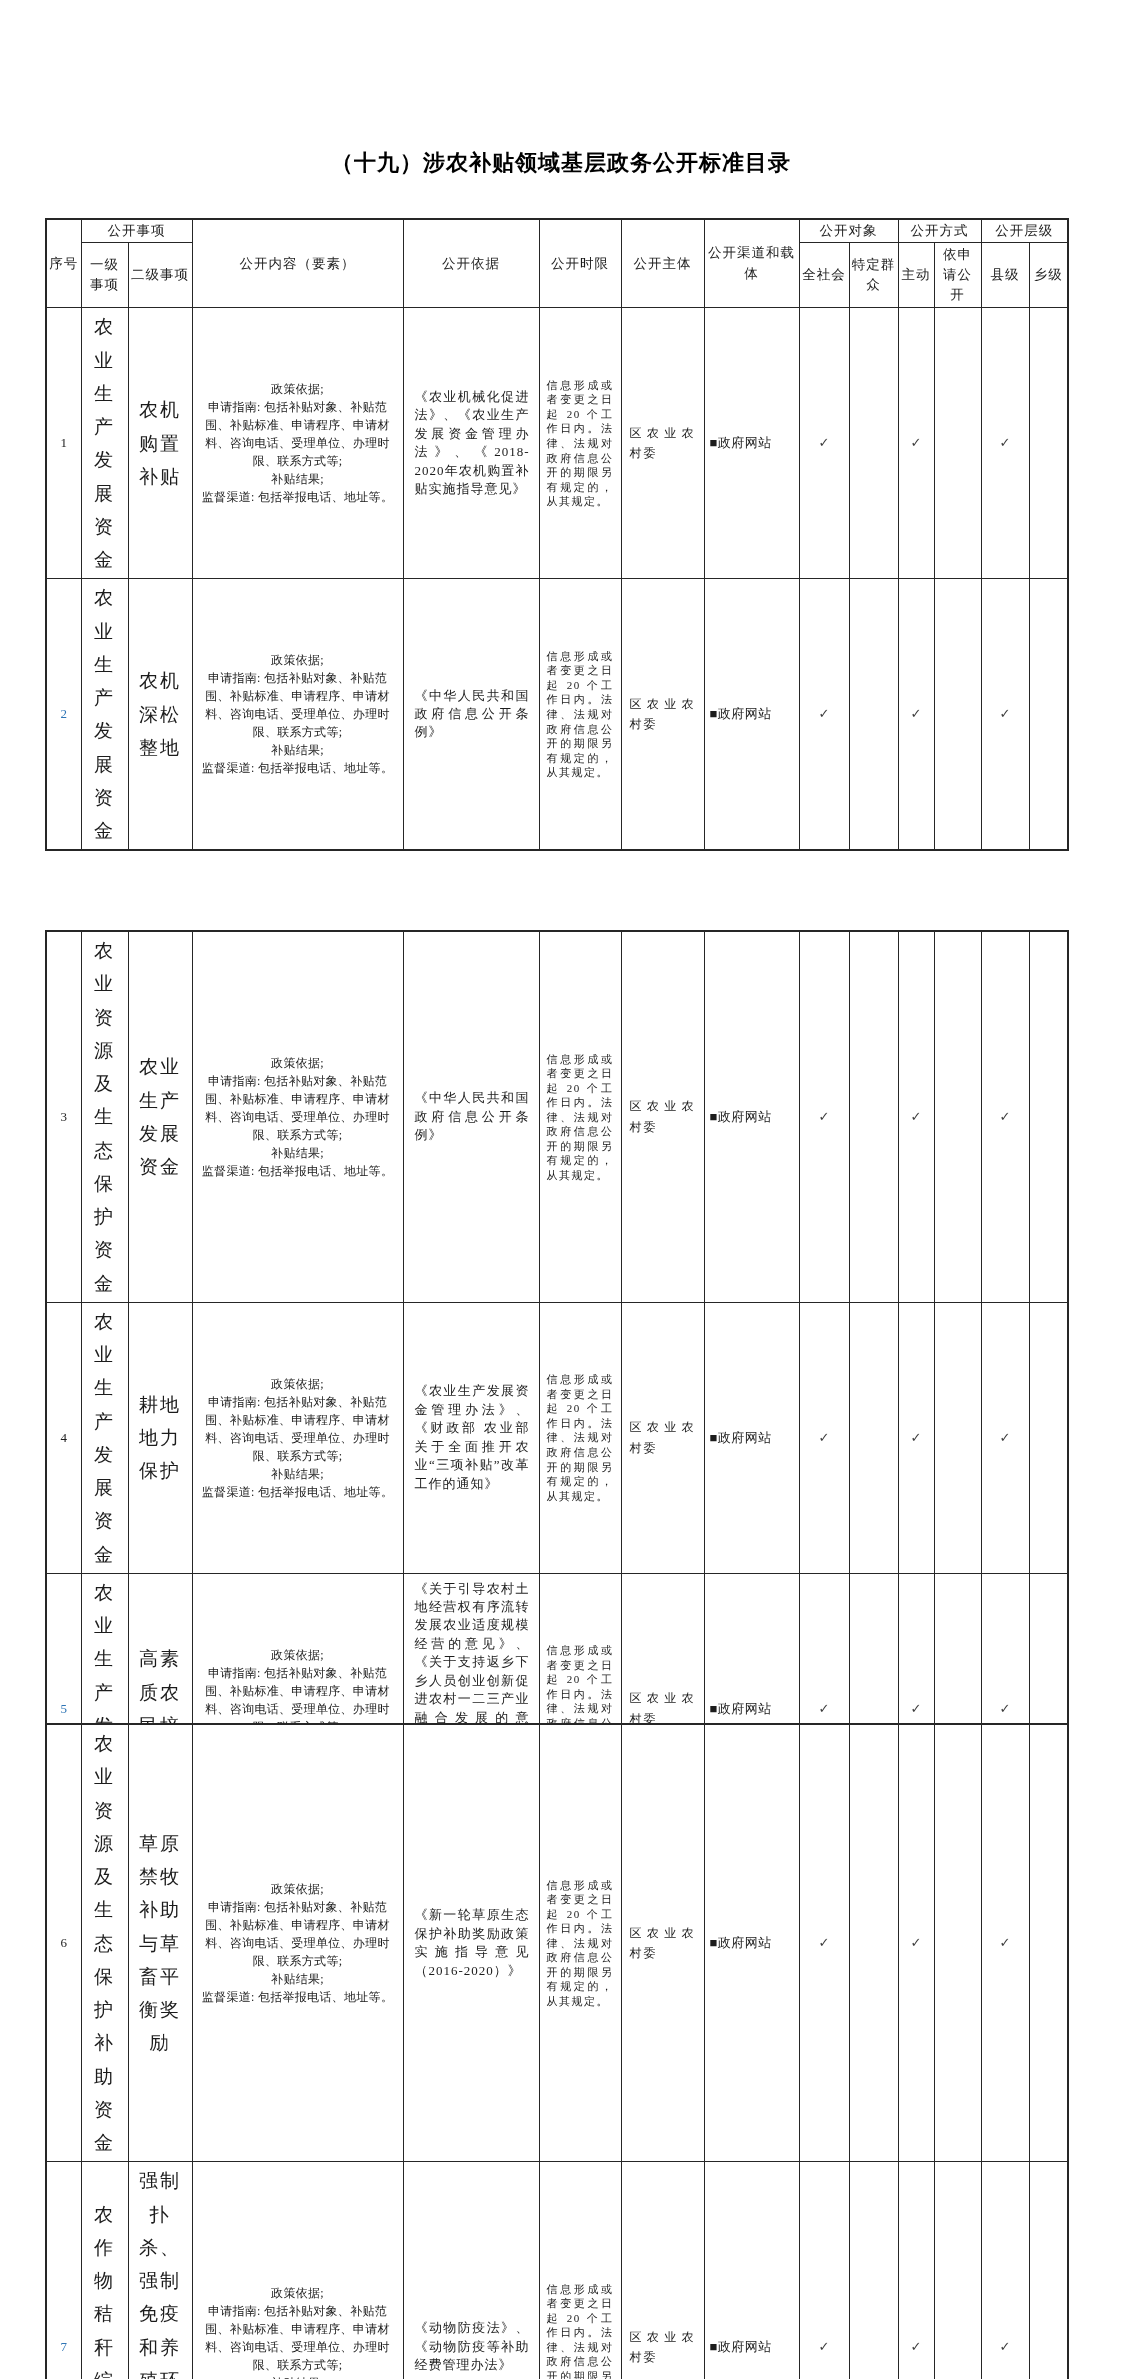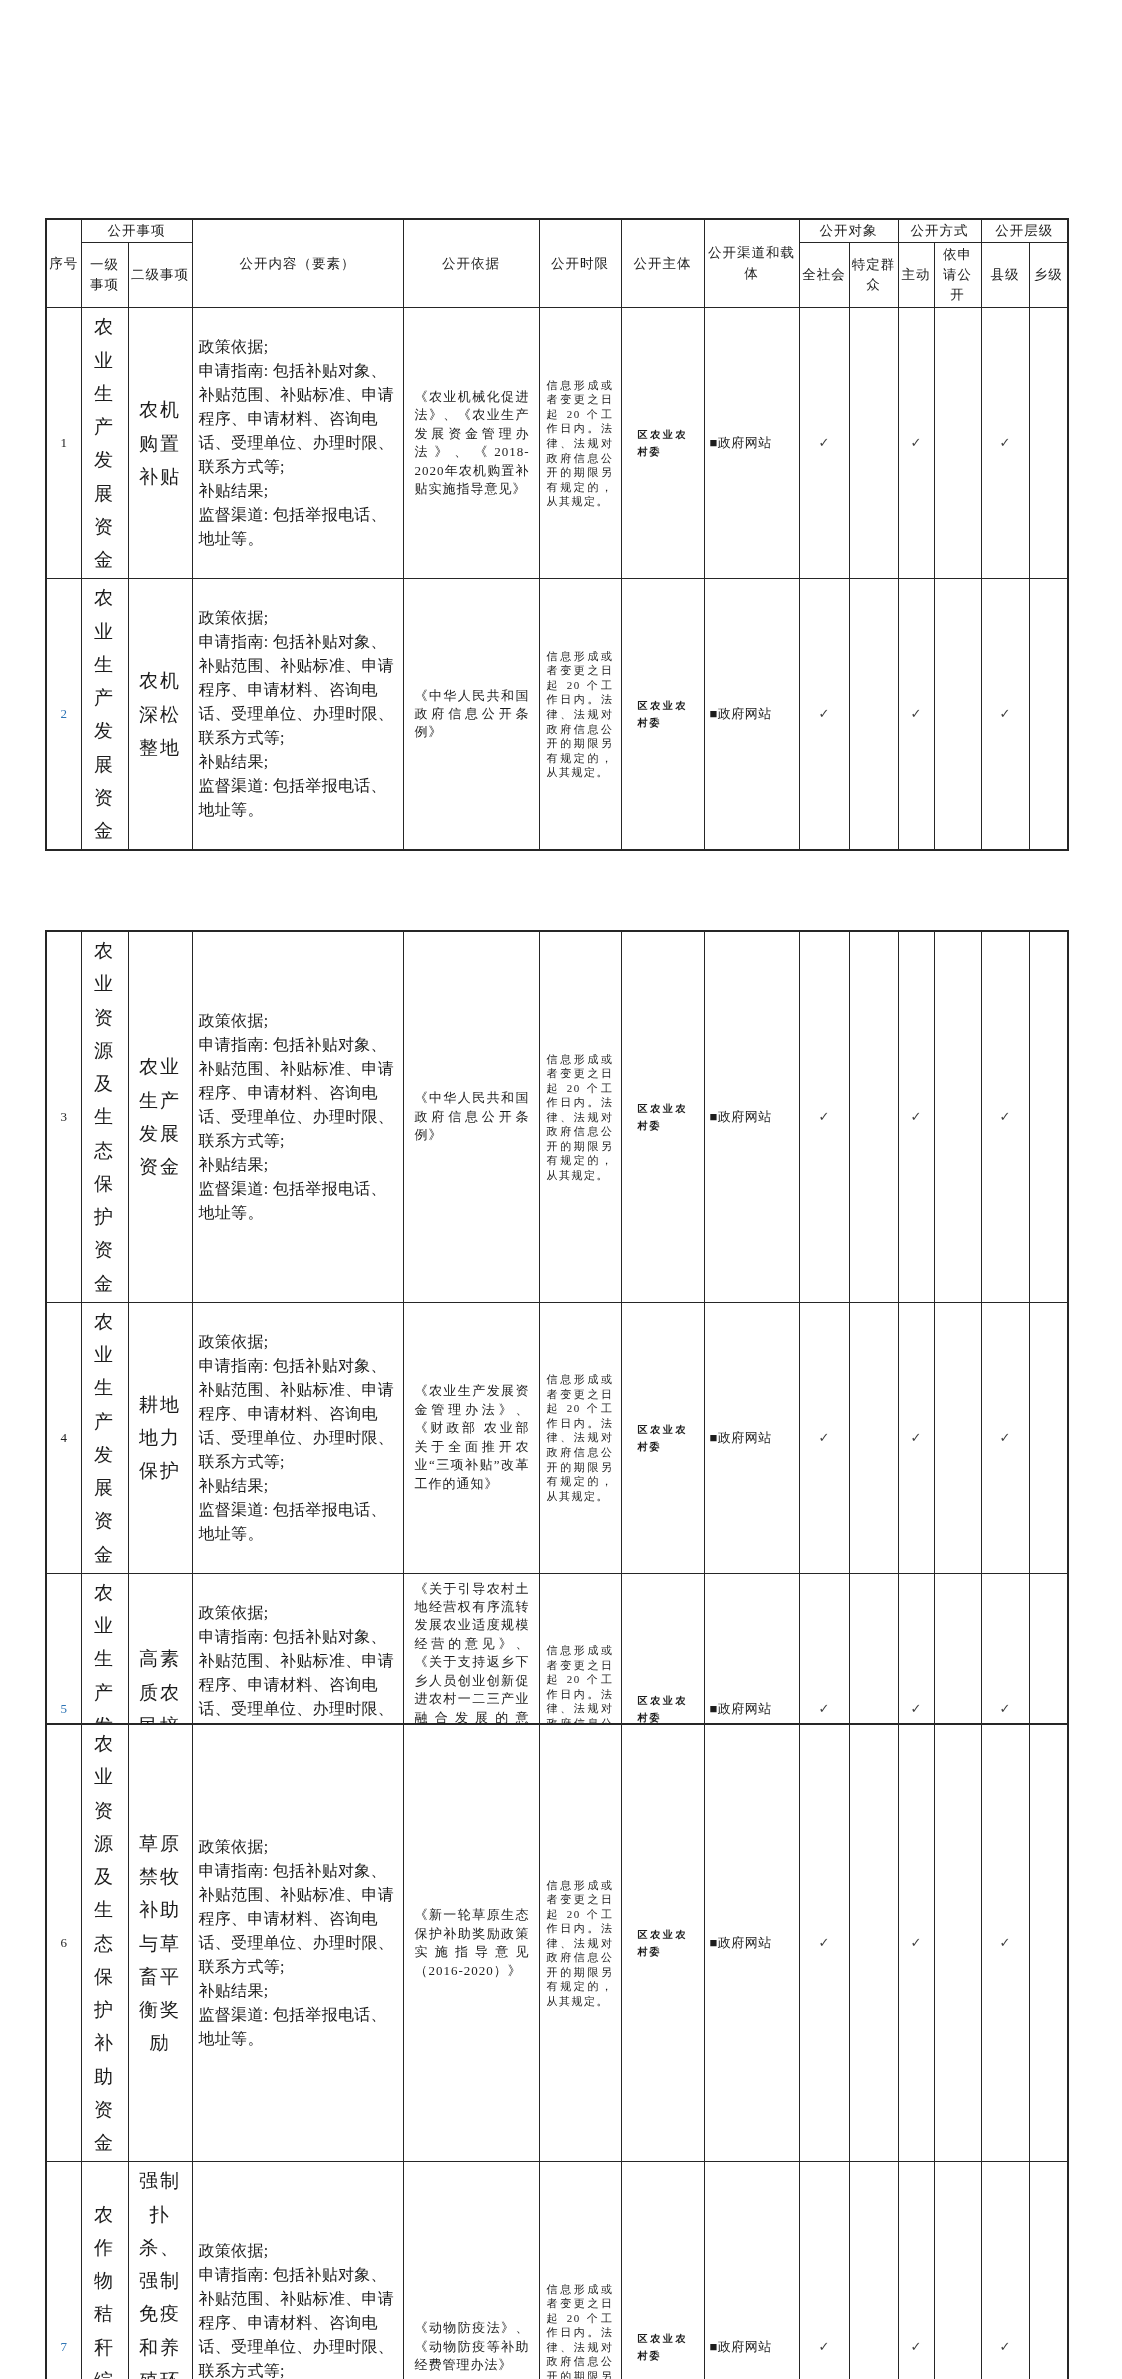--- a/index.html
+++ b/index.html
@@ -9,41 +9,42 @@
         font-family:"Liberation Sans",sans-serif;font-weight:bold;
         font-size:22px;letter-spacing:1px;color:#000;}
   table.blk{position:absolute;left:45px;width:1022px;border-collapse:collapse;
         table-layout:fixed;border:2px solid #262626;background:#fff;}
   #b1{top:218px;} #b2{top:930px;} #b3{top:1723px;}
   th,td{border:1px solid #262626;vertical-align:middle;overflow:hidden;
         font-weight:normal;padding:2px 3px;}
   th{font-size:13.5px;text-align:center;letter-spacing:1px;line-height:1.5;padding:1px 2px;}
   td.num{font-size:13px;text-align:center;}
   td.lv{font-size:19px;text-align:center;letter-spacing:2px;line-height:1.75;padding:2px 6px;}
-  td.content{font-size:16px;line-height:1.5;letter-spacing:0.3px;text-align:left;
+  td.content{font-size:12px;line-height:1.5;letter-spacing:0.3px;text-align:center;
         white-space:pre-line;padding:3px 6px;}
   td.basis{font-size:13px;line-height:1.42;letter-spacing:1px;text-align:justify;
         text-justify:inter-character;padding:3px 9px 3px 11px;}
   td.tl{font-size:11px;line-height:1.32;letter-spacing:1.5px;text-align:justify;
         text-justify:inter-character;padding:3px 7px;}
-  td.subj{font-size:10px;line-height:1.7;letter-spacing:2px;text-align:justify;
-        text-justify:inter-character;padding:3px 16px;font-weight:bold;}
+  td.subj{font-size:12px;line-height:1.7;letter-spacing:2px;text-align:justify;
+        text-justify:inter-character;padding:3px 8px;}
   td.chan{font-size:13px;letter-spacing:0.5px;text-align:left;padding:3px 5px;}
   td.check{font-size:13px;text-align:center;color:#3d3d3d;}
   tr.hh1{height:20px;} tr.hh2{height:65px;}
   tr.h156{height:156px;} tr.h187{height:187px;}
   tr.h125{height:125px;} tr.h143{height:143px;} tr.h206{height:206px;}
   tr.h208{height:208px;} tr.h243{height:243px;}
   .link{color:#2E74B5;}
 </style>
 </head>
 <body>
 
 <div class="page">
 
+  <div class="doc-title">（十九）涉农补贴领域基层政务公开标准目录</div>
 
   <table class="blk" id="b1">
     <colgroup>
       <col style="width:35px">
         <col style="width:47px">
         <col style="width:64px">
       <col style="width:211px">
         <col style="width:136px">
         <col style="width:82px">
       <col style="width:83px">

